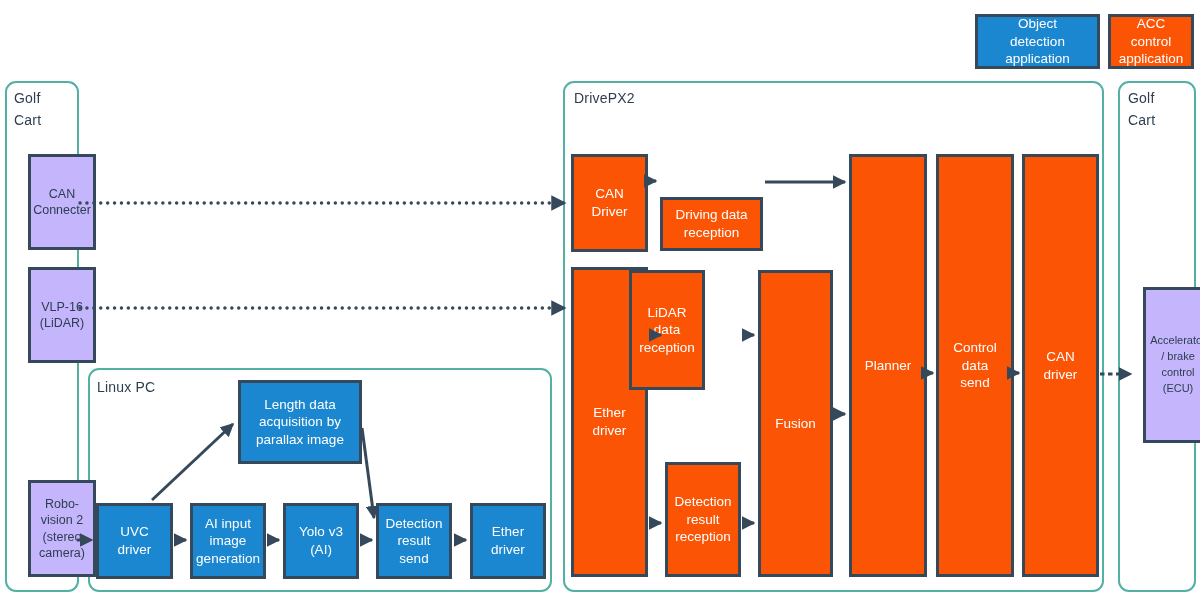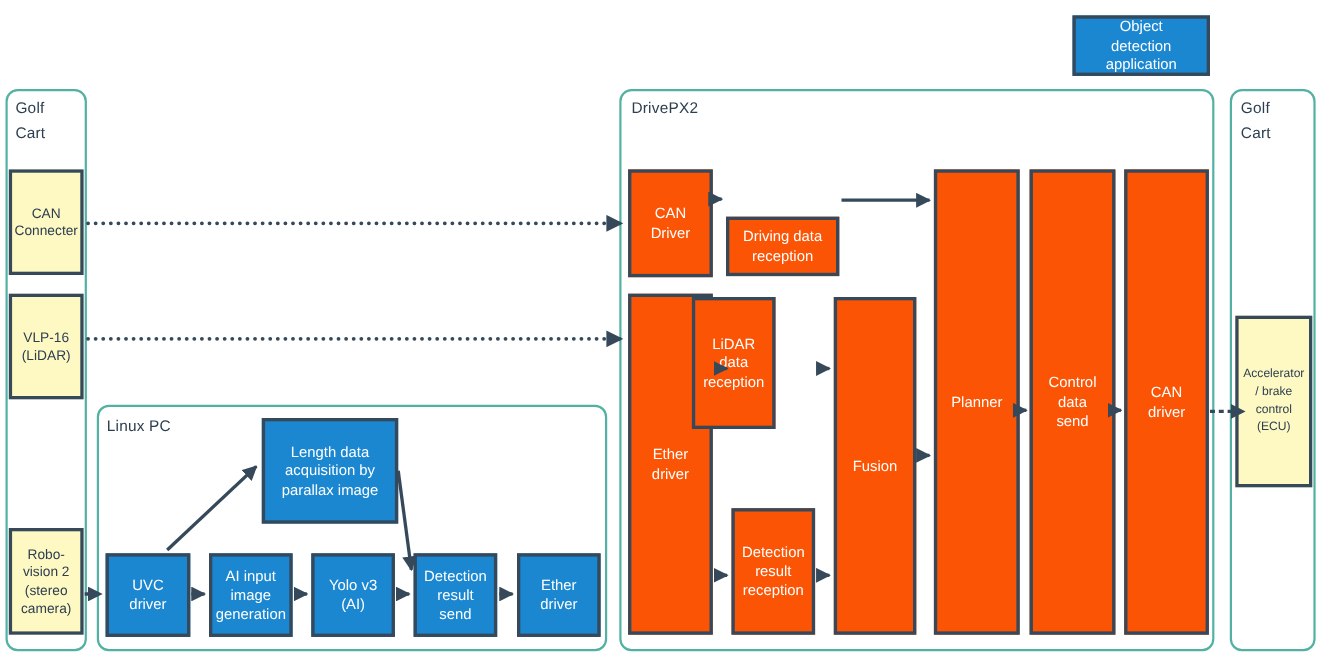--- a/index.html
+++ b/index.html
@@ -24,21 +24,21 @@
     position:absolute;
     border:3px solid var(--dark);
     display:flex; align-items:center; justify-content:center;
     text-align:center;
     font-size:13.5px; line-height:1.3;
     color:#ffffff;
     padding:12px;
   }
   .node.blue   { background:var(--blue); }
   .node.orange { background:var(--orange); }
-  .node.white  { background:#fef9c3; color:var(--ink); font-size:12.5px; }
+  .node.white  { background:#c4b5fd; color:var(--ink); font-size:12.5px;margin-left:20px; }
   .node.small  { font-size:11px; line-height:1.45; }
 
   svg.wires { position:absolute; left:0; top:0; pointer-events:none; }
   svg.wires line { stroke:var(--dark); }
   .solid { stroke-width:3; }
   .dots  { stroke-width:3.4; stroke-dasharray:0.1 6.8; stroke-linecap:round; }
   .dash  { stroke-width:3;   stroke-dasharray:4.5 3.5; }
   #ah path { fill:var(--dark); }
 </style>
 </head>
@@ -50,29 +50,30 @@
   <div class="container" style="left:88px; top:368px; width:464px; height:224px;"></div>
   <div class="container" style="left:563px; top:81px; width:541px; height:511px;"></div>
   <div class="container" style="left:1118px; top:81px; width:78px; height:511px;"></div>
 
   <div class="ctitle" style="left:14px; top:87px; width:52px;">Golf Cart</div>
   <div class="ctitle" style="left:97px; top:376px;">Linux PC</div>
   <div class="ctitle" style="left:574px; top:87px;">DrivePX2</div>
   <div class="ctitle" style="left:1128px; top:87px; width:55px;">Golf Cart</div>
 
   <div class="node blue" style="left:975px; top:14px; width:125px; height:55px;">Object detection application</div>
+  <div class="node orange" style="left:1108px; top:14px; width:86px; height:55px;">ACC control application</div>
 
   <div class="node white" style="left:8px; top:154px; width:68px; height:96px;">CAN Connecter</div>
   <div class="node white" style="left:8px; top:267px; width:68px; height:96px;">VLP-16 (LiDAR)</div>
   <div class="node white" style="left:8px; top:480px; width:68px; height:97px;">Robo-vision 2 (stereo camera)</div>
 
   <div class="node blue" style="left:96px; top:503px; width:77px; height:76px;">UVC driver</div>
   <div class="node blue" style="left:190px; top:503px; width:76px; height:76px;">AI input image generation</div>
   <div class="node blue" style="left:283px; top:503px; width:76px; height:76px;">Yolo v3 (AI)</div>
-  <div class="node blue" style="left:238px; top:380px; width:124px; height:96px;">Length data acquisition by parallax image</div>
+  <div class="node blue" style="left:238px; top:380px; width:124px; height:84px;">Length data acquisition by parallax image</div>
   <div class="node blue" style="left:376px; top:503px; width:76px; height:76px;">Detection result send</div>
   <div class="node blue" style="left:470px; top:503px; width:76px; height:76px;">Ether driver</div>
 
   <div class="node orange" style="left:571px; top:154px; width:77px; height:98px;">CAN Driver</div>
   <div class="node orange" style="left:660px; top:154px; width:103px; height:54px;margin-top:43px;">Driving data reception</div>
   <div class="node orange" style="left:571px; top:267px; width:77px; height:310px;">Ether driver</div>
   <div class="node orange" style="left:629px; top:270px; width:76px; height:120px;text-align:center;">LiDAR data reception</div>
   <div class="node orange" style="left:758px; top:270px; width:75px; height:307px;">Fusion</div>
   <div class="node orange" style="left:665px; top:462px; width:76px; height:115px;">Detection result reception</div>
   <div class="node orange" style="left:849px; top:154px; width:78px; height:423px;">Planner</div>

